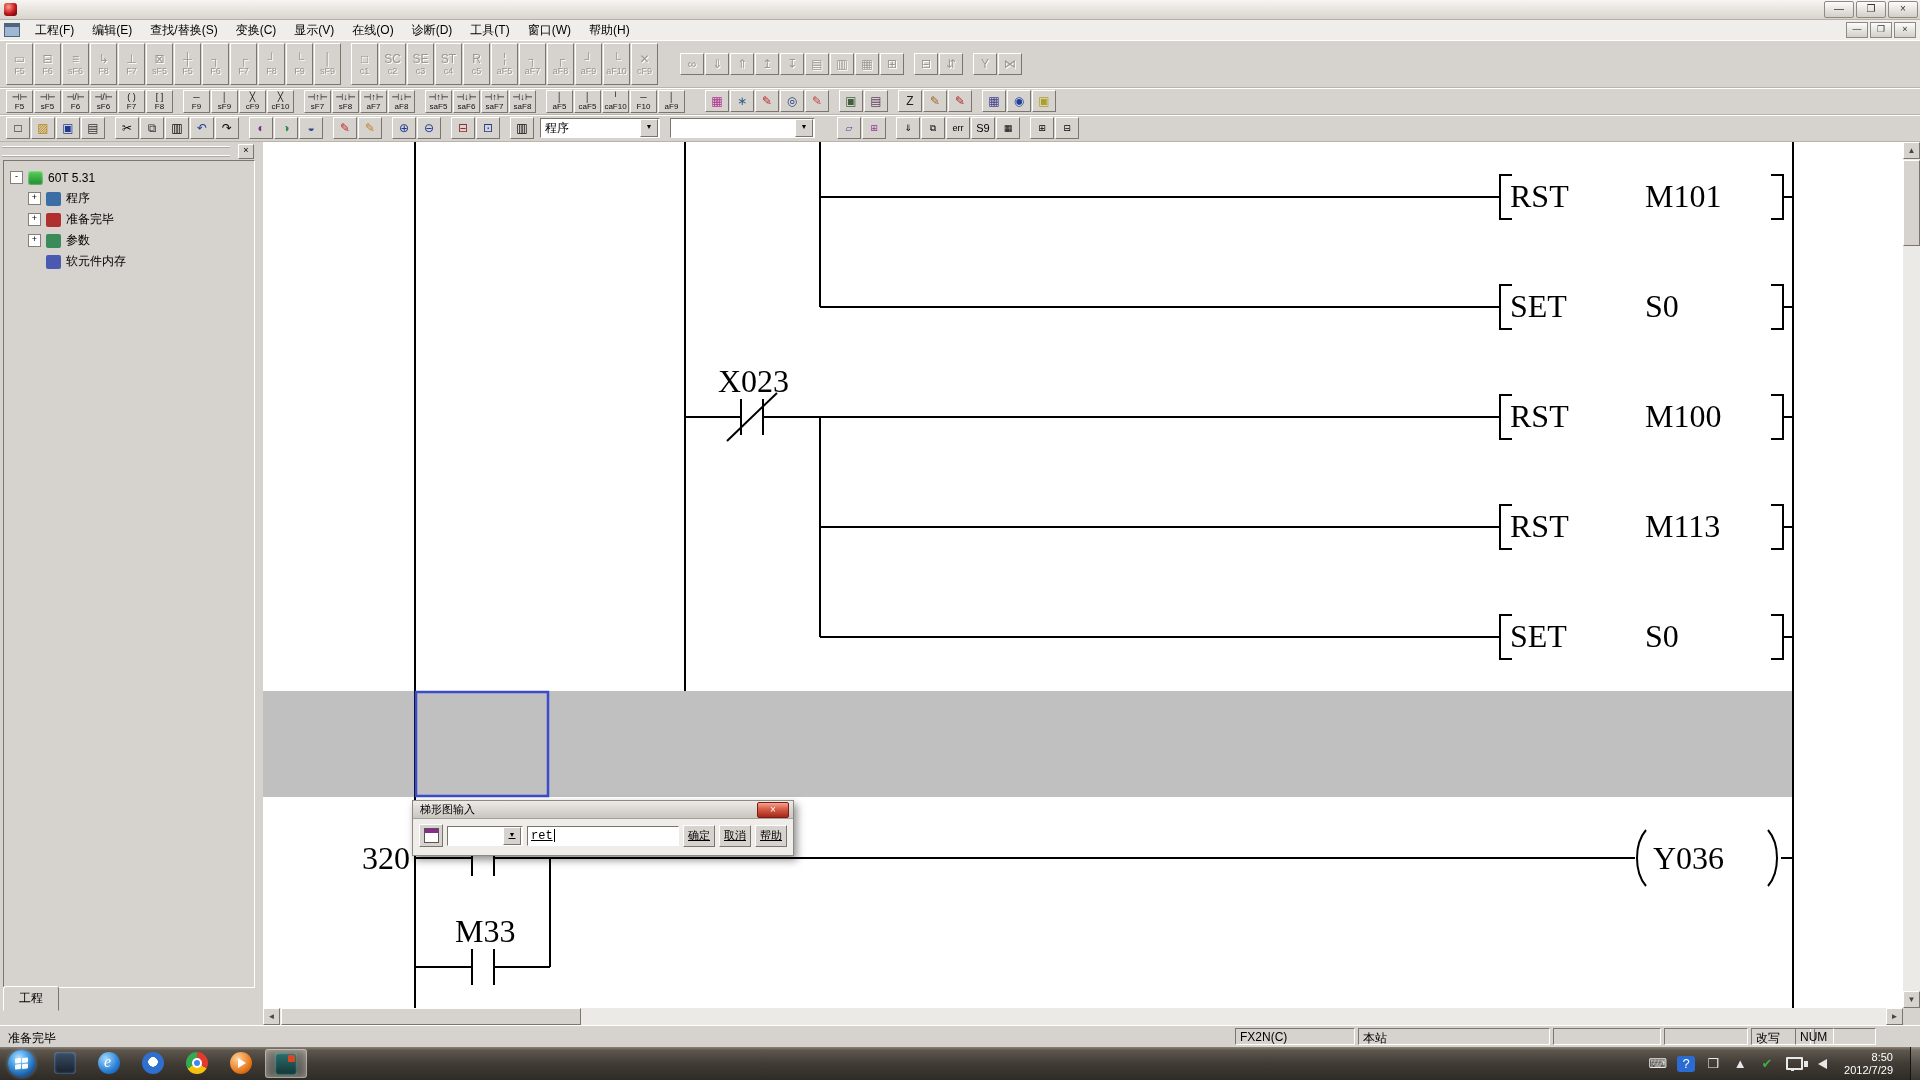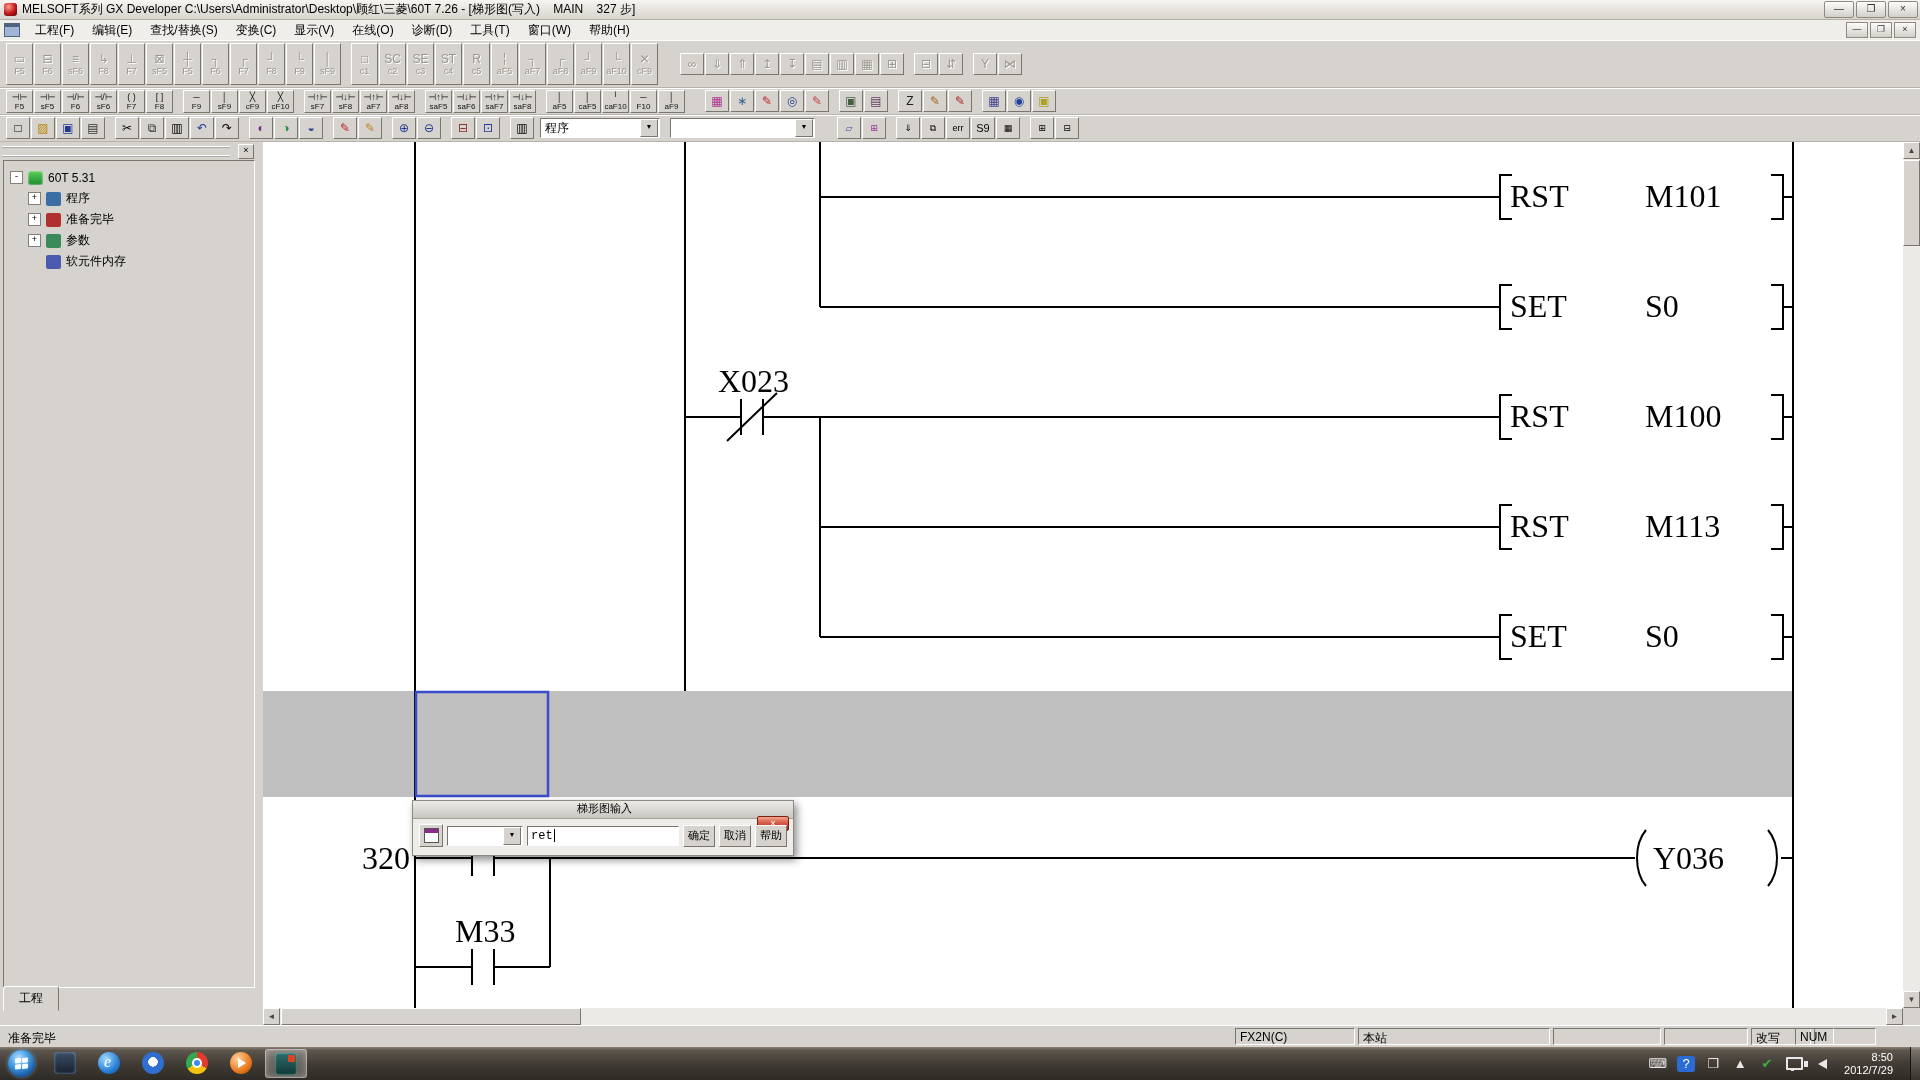--- a/index.html
+++ b/index.html
@@ -84,25 +84,25 @@
   #vthumb{position:absolute;left:0;top:18px;width:17px;height:86px;background:#d6d3ce;border:1px solid;
     border-color:#fff #7a766e #7a766e #fff;box-sizing:border-box;}
   #hscroll{position:absolute;left:0;top:866px;right:17px;height:17px;background:#eceae6;}
   #hthumb{position:absolute;left:18px;top:0;width:300px;height:17px;background:#d6d3ce;border:1px solid;
     border-color:#fff #7a766e #7a766e #fff;box-sizing:border-box;}
   #sb-corner{position:absolute;right:0;top:866px;width:17px;height:17px;background:#d6d3ce;}
   
   #ladder-input-dialog{position:absolute;left:412px;top:800px;width:380px;height:54px;
     background:#efedea;border:1px solid #8e8a82;box-shadow:3px 4px 8px rgba(0,0,0,.45);z-index:50;}
   #dlg-title{height:17px;background:linear-gradient(#ecebe8,#c9c5bf);border-bottom:1px solid #a5a199;
-    display:flex;align-items:center;padding:0 4px 0 7px;font-size:11px;flex-direction:column;}
+    display:flex;align-items:center;padding:0 4px 0 7px;font-size:11px;}
   #dlg-close{margin-left:auto;width:30px;height:14px;border-radius:2px;color:#fff;font-size:10px;
     line-height:13px;text-align:center;border:1px solid #7c1d12;
     background:linear-gradient(#f2a492,#d9614a 40%,#a5281a);}
-  #dlg-body{display:flex;align-items:center;padding:5px 6px 0 6px;gap:4px;}
+  #dlg-body{display:flex;align-items:center;padding:5px 6px 0 6px;gap:4px;text-decoration:underline;}
   #dlg-symbol{width:22px;height:21px;background:#d6d3ce;border:1px solid;
     border-color:#fff #7a766e #7a766e #fff;display:flex;align-items:center;justify-content:center;}
   #dlg-symbol i{width:13px;height:13px;background:#fff;border:1px solid #555;
     box-shadow:inset 0 4px 0 #8c2a8c;display:block;}
   #dlg-combo{width:76px;margin:0;}
   #dlg-input{flex:1;height:20px;background:#fff;border:1px solid;
     border-color:#7a766e #fff #fff #7a766e;display:flex;align-items:center;
     padding-left:3px;font-family:"Liberation Mono","DejaVu Sans Mono",monospace;font-size:12px;box-sizing:border-box;}
   .caret{display:inline-block;width:1px;height:13px;background:#000;margin-left:1px;}
   .dlg-btn{width:30px;height:20px;background:#d6d3ce;border:1px solid;
@@ -153,21 +153,20 @@
   #show-desktop{width:9px;height:33px;border-left:1px solid #15120f;
     background:linear-gradient(rgba(255,255,255,.18),rgba(255,255,255,.05));}
 </style>
 </head>
 <body>
 
 <div id="screen">
 
   <div id="titlebar">
     <div id="app-icon"></div>
-    <span id="title-text">MELSOFT系列 GX Developer C:\Users\Administrator\Desktop\顾红\三菱\60T 7.26 - [梯形图(写入)    MAIN    327 步]</span>
     <div id="win-controls">
       <div class="win-btn">—</div>
       <div class="win-btn">❐</div>
       <div class="win-btn">×</div>
     </div>
   </div>
 
   <div id="menubar">
     <div id="mdi-icon"></div>
     <div id="menu-items">

